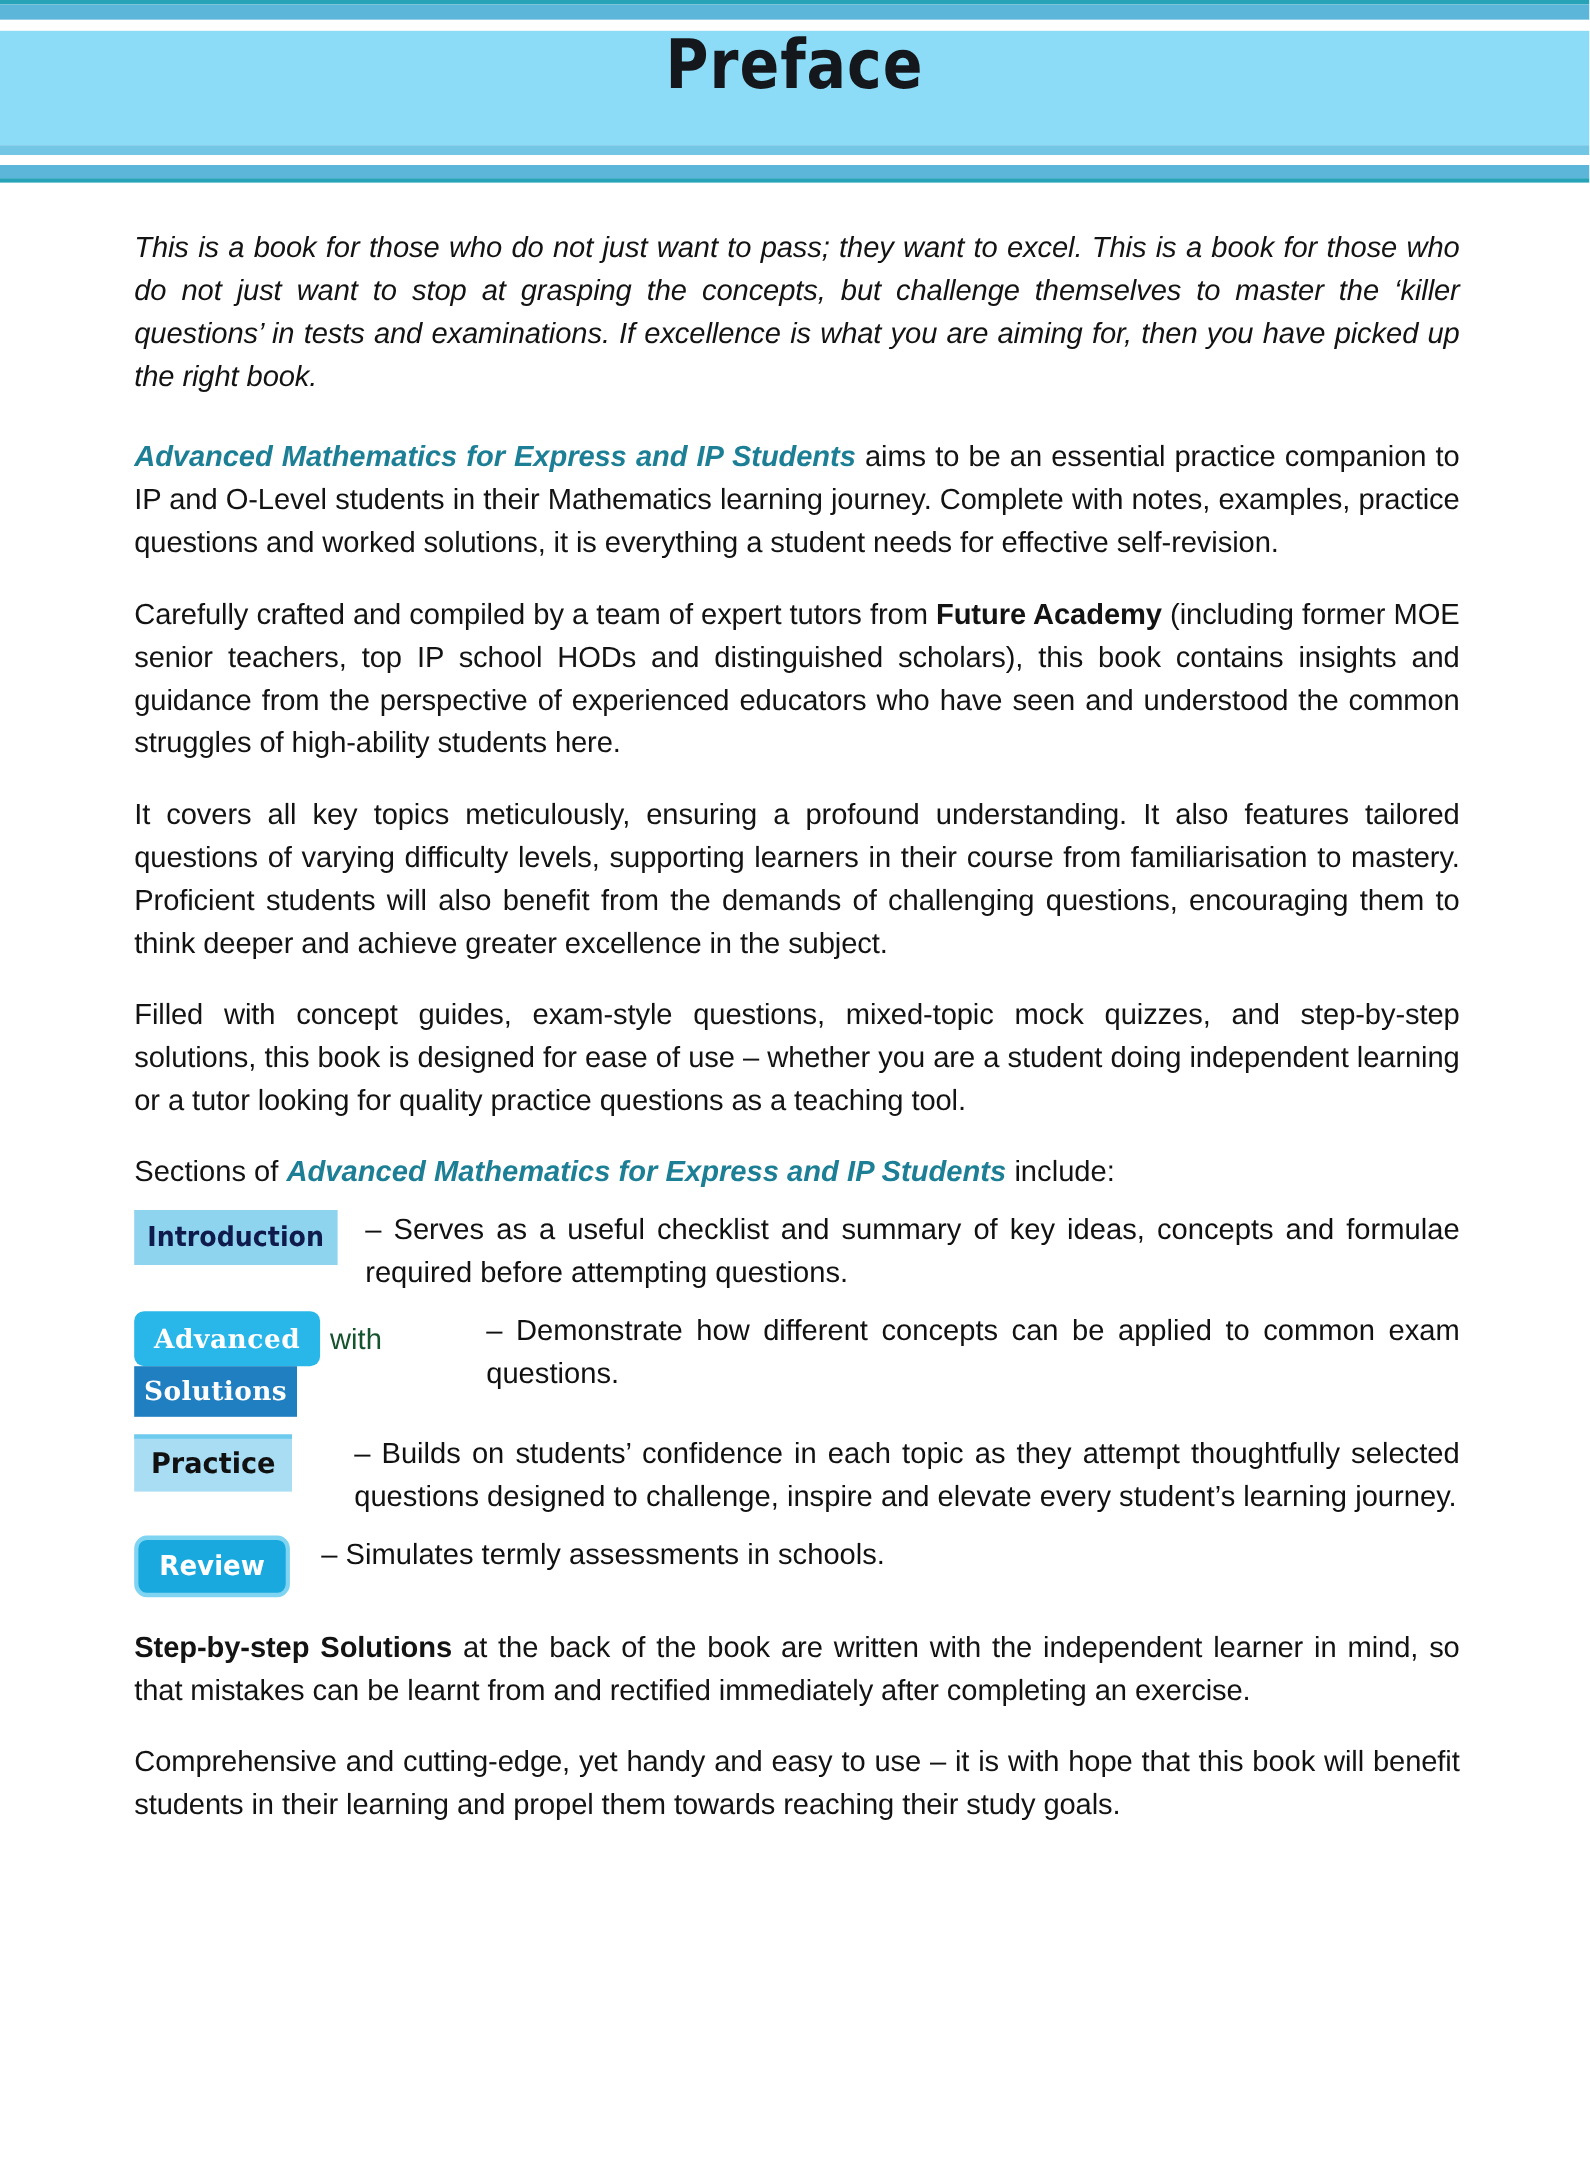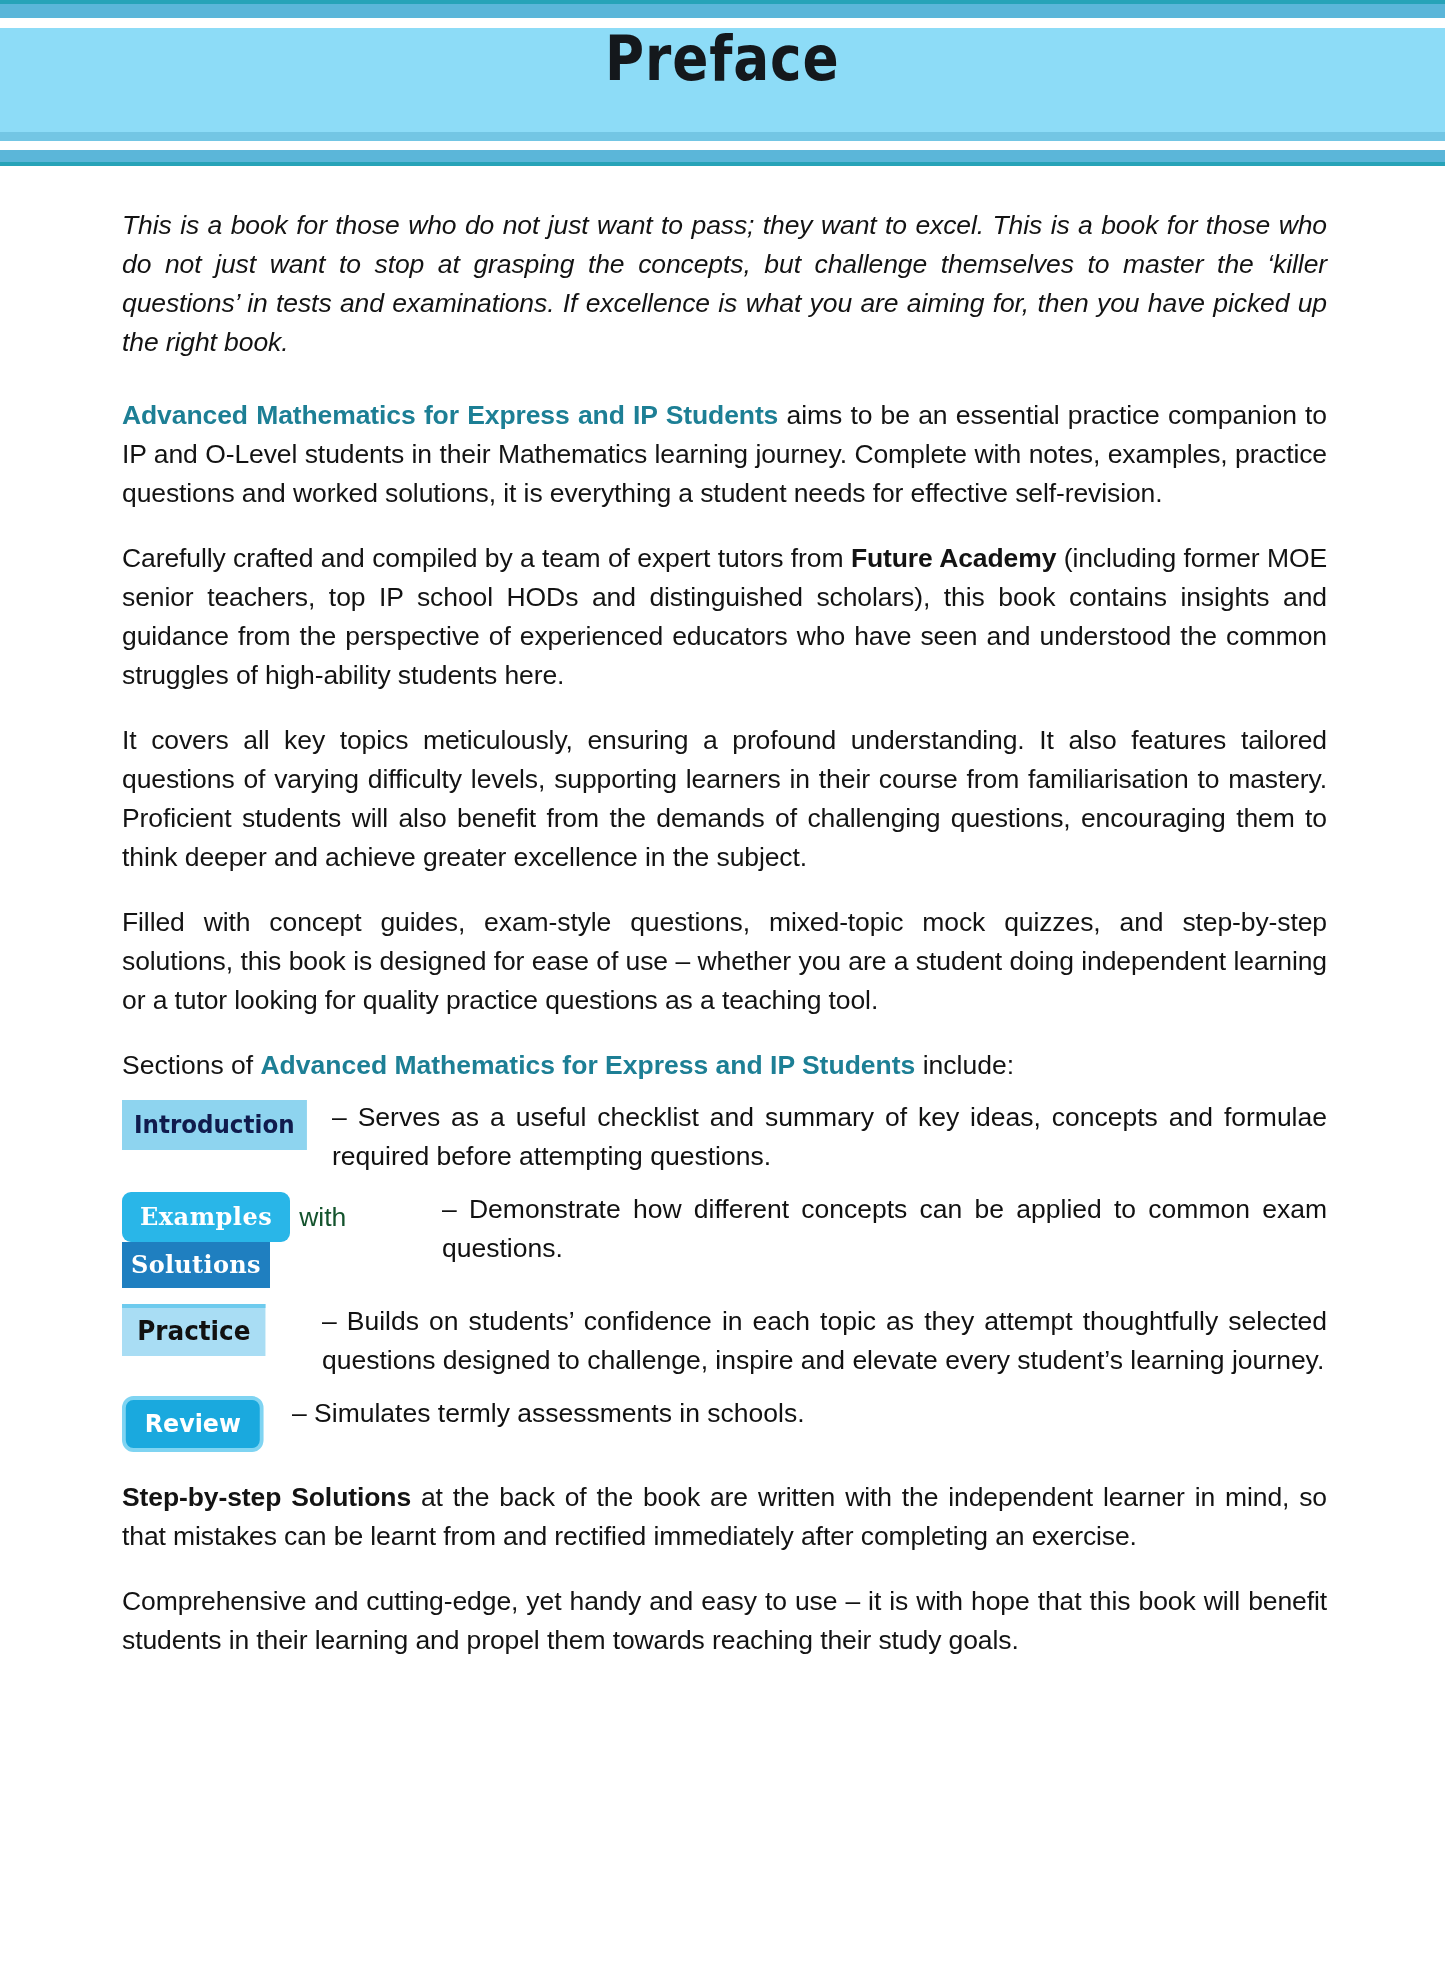--- a/index.html
+++ b/index.html
@@ -88,20 +88,21 @@
     color: #131313;
     letter-spacing: -0.1px;
   }
   p.para.intro {
     font-style: italic;
     margin-bottom: 34px;
   }
   .booktitle {
     color: #1d7f95;
     font-weight: bold;
+    font-style: italic;
   }
   .bold {
     font-weight: bold;
   }
 
   
   .sections-lead {
     margin: 0 0 14px 0;
     font-size: 26.5px;
     line-height: 38px;
@@ -232,21 +233,21 @@
 
   <div class="section-row">
     <div class="tag-col tag-w-intro">
       <span class="badge badge-introduction">Introduction</span>
     </div>
     <div class="desc-col">– Serves as a useful checklist and summary of key ideas, concepts and formulae required before attempting questions.</div>
   </div>
 
   <div class="section-row">
     <div class="tag-col tag-w-ex">
-      <span class="badge badge-examples">Examples</span><span class="with-word">with</span><span class="badge badge-solutions">Solutions</span>
+      <span class="badge badge-examples">Advanced</span><span class="with-word">with</span><span class="badge badge-solutions">Solutions</span>
     </div>
     <div class="desc-col">– Demonstrate how different concepts can be applied to common exam questions.</div>
   </div>
 
   <div class="section-row">
     <div class="tag-col tag-w-pr">
       <span class="badge badge-practice">Practice</span>
     </div>
     <div class="desc-col">– Builds on students’ confidence in each topic as they attempt thoughtfully selected questions designed to challenge, inspire and elevate every student’s learning journey.</div>
   </div>

